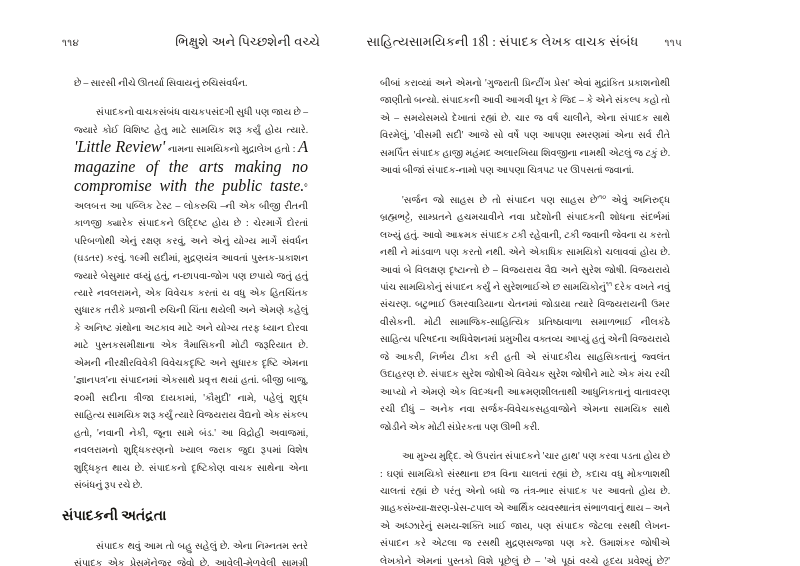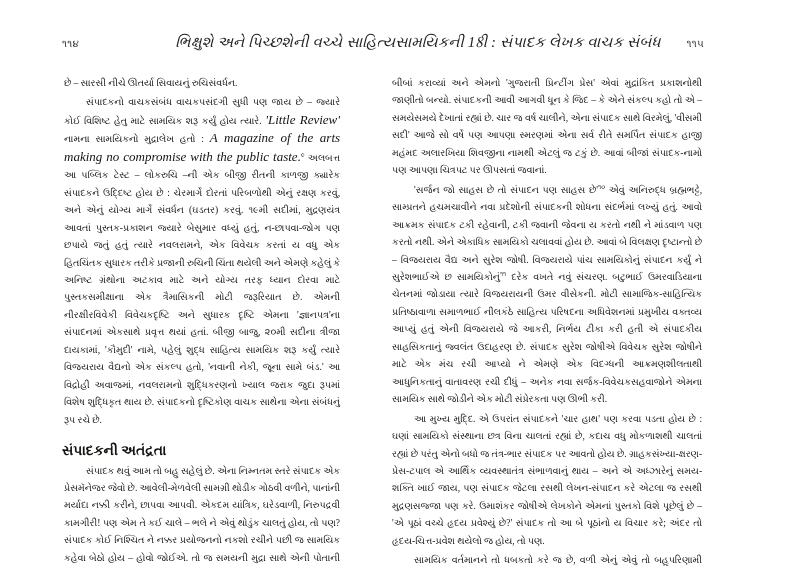--- a/index.html
+++ b/index.html
@@ -42,48 +42,47 @@
     white-space: nowrap;
   }
   .runhead.left  { justify-content: flex-start; }
   .runhead.right { justify-content: flex-end; }
   .folio {
     font-size: 10.2px;
     color: #24211f;
     letter-spacing: .3px;
   }
   .runhead-title {
-    font-size: 15px;
+    font-size: 13px;
     color: #24211f;
-    font-style: italic;
   }
   .runhead.left .folio { margin-right: 96px; }
   .runhead.left .runhead-title { }
   .runhead.right .runhead-title { margin-right: auto; }
   .runhead.right .folio { margin-left: 26px; }
 
   .body-col {
     font-size: 9.55px;
     line-height: 17.45px;
     text-align: justify;
     text-justify: inter-word;
     color: #15130f;
     word-spacing: -0.2px;
   }
   .body-col p {
-    margin: 2px;
+    margin: 12px;
     text-indent: 0;
   }
   .body-col p.indent {
     text-indent: 22px;
   }
   .en-it {
     font-family: "Liberation Serif", "DejaVu Serif", serif;
     font-style: italic;
-    font-size: 13px;
+    font-size: 16px;
   }
   .sup {
     font-size: 6.4px;
     vertical-align: super;
     line-height: 0;
   }
   .section-head {
     font-weight: bold;
     font-size: 14px;
     line-height: 17.45px;

